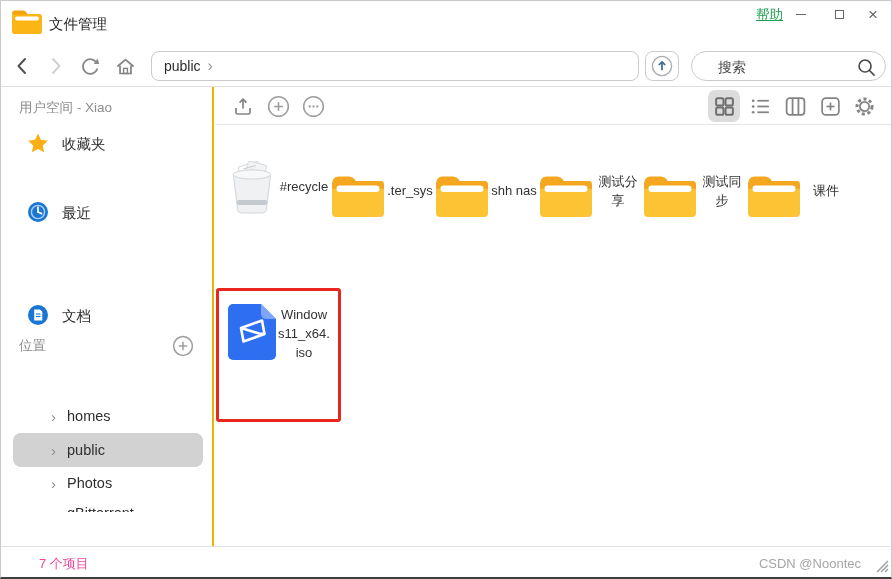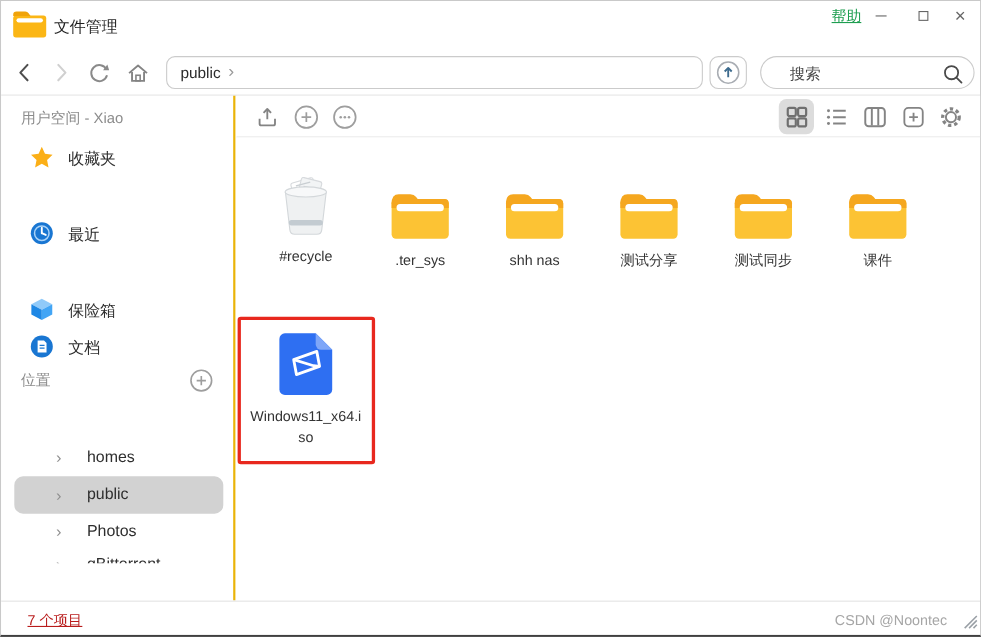--- a/index.html
+++ b/index.html
@@ -34,38 +34,38 @@
   
   .sidebar{position:absolute;left:0;top:86px;width:213px;height:459px;border-right:2px solid #eab308;
            box-sizing:border-box;background:#fff;}
   .sidebar-clip{position:relative;width:100%;height:425px;overflow:hidden;}
   .side-header{position:absolute;left:18px;font-size:13.5px;color:#8c8c8c;}
   .side-row{position:absolute;left:12px;width:190px;height:30px;display:flex;align-items:flex-end;cursor:pointer;border-radius:8px;}
   .side-row .ic{width:22px;height:22px;margin-left:14px;flex:0 0 22px;display:flex;align-items:center;justify-content:center;}
   .side-row .lbl{margin-left:13px;font-size:14.5px;color:#2e2e2e;white-space:nowrap;}
   .tree-row{position:absolute;left:12px;width:190px;height:34px;display:flex;align-items:center;cursor:pointer;border-radius:8px;}
   .tree-row .tchev{margin-left:38px;font-size:15px;color:#8f8f8f;line-height:1;}
-  .tree-row .lbl{margin-left:23px;font-size:14.5px;color:#2e2e2e;}
+  .tree-row .lbl{margin-left:11px;font-size:14.5px;color:#2e2e2e;}
   .tree-row.selected{background:#d2d2d2;}
   .loc-add{position:absolute;right:18px;cursor:pointer;display:flex;}
   
   .toolbar{position:absolute;left:214px;top:86px;width:678px;height:38px;border-bottom:1px solid #e6e6e6;box-sizing:border-box;background:#fff;}
   .tb-ico{position:absolute;top:7px;width:24px;height:24px;display:flex;align-items:center;justify-content:center;cursor:pointer;}
   .tb-active-bg{position:absolute;left:493px;top:3px;width:32px;height:32px;background:#dcdcdc;border-radius:7px;cursor:pointer;
                 display:flex;align-items:center;justify-content:center;}
   
   .content{position:absolute;left:214px;top:124px;width:678px;height:421px;background:#fff;}
-  .fcell{position:absolute;width:104px;display:flex;flex-direction:column;align-items:center;cursor:pointer;}
+  .fcell{position:absolute;width:104px;display:flex;flex-direction:row;align-items:center;cursor:pointer;}
   .fcell .icwrap{height:64px;display:flex;align-items:flex-end;justify-content:center;}
   .fcell .fname{margin-top:9px;font-size:13px;color:#333;text-align:center;width:104px;word-break:break-all;line-height:1.45;}
   .red-box{position:absolute;left:1px;top:163px;width:125px;height:134px;border:3px solid #e8281e;border-radius:3px;
            box-sizing:border-box;pointer-events:none;}
   
   .statusbar{position:absolute;left:0;top:545px;width:100%;height:32px;border-top:1px solid #e3e3e3;box-sizing:border-box;background:#fff;}
-  .item-count{position:absolute;left:24px;top:8px;font-size:13px;color:#b91c1c;text-decoration:underline;}
+  .item-count{position:absolute;left:38px;top:8px;font-size:13px;color:#ec4899;}
   .watermark{position:absolute;right:30px;top:9px;font-size:13px;color:#a6a6a6;}
   .grip{position:absolute;right:2px;bottom:1px;}
 </style>
 </head>
 <body>
 
 <svg width="0" height="0" style="position:absolute">
   <defs>
     <g id="def-folder">
       <rect x="2" y="8" width="52" height="36" rx="4" fill="#fcc334"></rect>
@@ -268,28 +268,20 @@
         <span class="lbl">收藏夹</span>
       </div>
       <div class="side-row" style="top:106px">
         <span class="ic">
             <svg width="22" height="22" viewBox="0 0 22 22">
               <use href="#def-clock"></use>
             </svg>
           </span>
         <span class="lbl">最近</span>
       </div>
-      <div class="side-row" style="top:175px">
-        <span class="ic">
-            <svg width="22" height="22" viewBox="0 0 22 22">
-              <use href="#def-safe"></use>
-            </svg>
-          </span>
-        <span class="lbl">保险箱</span>
-      </div>
       <div class="side-row" style="top:209px">
         <span class="ic">
             <svg width="22" height="22" viewBox="0 0 22 22">
               <use href="#def-doc"></use>
             </svg>
           </span>
         <span class="lbl">文档</span>
       </div>
 
       <span class="side-header" style="top:250px">位置</span>

